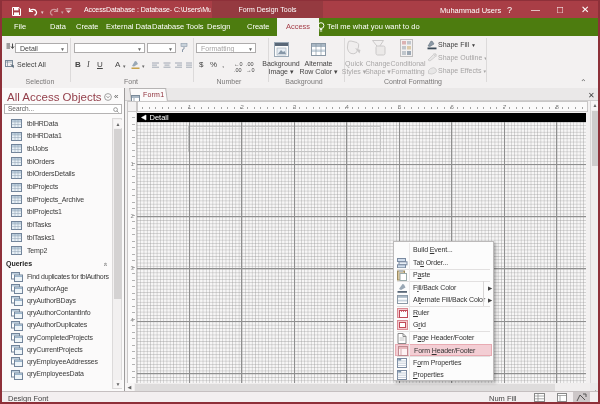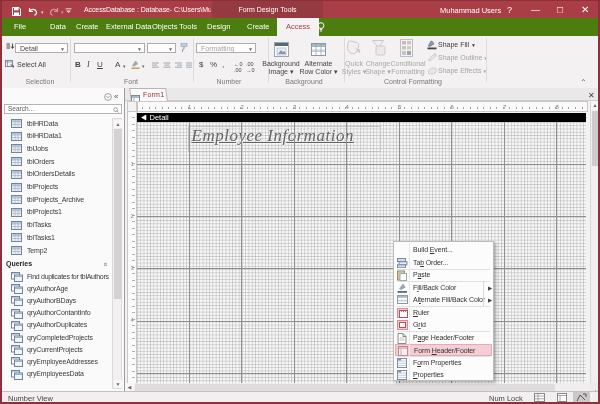--- a/index.html
+++ b/index.html
@@ -101,28 +101,29 @@
   <div class="abs winbtn" style="left:531px;top:4px">—</div>
   <div class="abs winbtn" style="left:557px;top:3px;font-size:10px">□</div>
   <div class="abs winbtn" style="left:581px;top:3px;font-size:10px">✕</div>
 </div>
 
 <div class="abs" id="tabrow">
   <div class="rtab" style="left:14px">File</div>
   <div class="rtab" style="left:50px">Data</div>
   <div class="rtab" style="left:76px">Create</div>
   <div class="rtab" style="left:106px">External Data</div>
-  <div class="rtab" style="left:152px">Objects Tools</div>
+  <div class="rtab" style="left:152px">Database Tools</div>
   <div class="rtab" style="left:207px">Design</div>
   <div class="rtab" style="left:247px">Create</div>
   <div id="activetab">Access</div>
   <svg class="abs" style="left:317px;top:4px" width="8" height="11" viewBox="0 0 8 11">
       <circle cx="4" cy="3.6" r="2.9" fill="none" stroke="#fff" stroke-width="1"></circle>
       <path d="M2.8 7.5 H5.2 M2.8 9 H5.2" stroke="#fff" stroke-width="0.9"></path>
     </svg>
+  <div id="tellme">Tell me what you want to do</div>
 </div>
 
 <div class="abs" id="ribbon">
 
   <svg class="abs" style="left:6px;top:7px" width="9" height="9" viewBox="0 0 9 9">
       <path d="M0.5 1 H4 M0.5 3 H4 M0.5 5 H4" stroke="#4a4a4a" stroke-width="1"></path>
       <path d="M6.5 0.5 V5 M5 3.5 L6.5 5.5 L8 3.5" stroke="#4a4a4a" stroke-width="1" fill="none"></path>
     </svg>
   <div class="combo" style="left:15px;top:7px;width:53px;height:10px">
       <span class="rtext" style="position:absolute;left:4px;top:1px">Detail</span>
@@ -231,20 +232,21 @@
   <svg class="abs" style="left:427px;top:30px" width="11" height="9" viewBox="0 0 11 9" opacity="0.5">
       <path d="M1.5 7.5 Q0.5 4 3.5 2.5 Q7 0.5 9 3 Q10.5 5.5 8 7 Q5 8.8 1.5 7.5 Z" fill="#ddd" stroke="#999" stroke-width="0.7"></path>
     </svg>
   <div class="abs gray" style="left:438px;top:30.5px;font-size:7px">Shape Effects <span style="font-size:5px">▾</span></div>
   <div class="glabel" style="left:373px">Control Formatting</div>
   <div class="gsep" style="left:486px"></div>
   <div class="abs" style="left:580px;top:42px;color:#666;font-size:8px">⌃</div>
 </div>
 
 <div class="abs" id="nav">
+  <div id="navtitle">All Access Objects</div>
   <svg class="abs" style="left:102px;top:5px" width="8" height="8" viewBox="0 0 8 8">
       <circle cx="4" cy="4" r="3.4" fill="none" stroke="#8a8a8a" stroke-width="0.8"></circle>
       <path d="M2.5 3.2 L4 4.8 L5.5 3.2" fill="none" stroke="#8a8a8a" stroke-width="0.9"></path>
     </svg>
   <div class="abs" style="left:112px;top:4px;color:#555;font-size:8px">«</div>
   <div id="searchbox">Search...<svg style="position:absolute;right:2px;top:2px" width="6" height="6" viewBox="0 0 7 7">
         <circle cx="3" cy="3" r="2.2" fill="none" stroke="#8a8a8a" stroke-width="1"></circle>
         <path d="M4.6 4.6 L6.5 6.5" stroke="#8a8a8a" stroke-width="1"></path>
       </svg></div>
   <div id="navlist">
@@ -574,21 +576,20 @@
   <svg class="abs" style="left:0;top:0" width="449" height="261">
     <defs>
         <pattern id="dotgrid" width="3.28" height="3.27" patternUnits="userSpaceOnUse">
       <rect width="3.28" height="0.6" fill="#949494" opacity="0.55"></rect>
       <rect width="0.6" height="3.27" fill="#949494" opacity="0.55"></rect>
     </pattern>
       </defs>
     <rect width="449" height="261" fill="url(#dotgrid)"></rect>
   </svg>
   <div id="elabel"></div>
-  <div id="etext">Employee Information</div>
 <div class="vline" style="left: 51.5px;"></div>
     <div class="vline" style="left: 104px;"></div>
     <div class="vline" style="left: 156.5px;"></div>
     <div class="vline" style="left: 209px;"></div>
     <div class="vline" style="left: 261.5px;"></div>
     <div class="vline" style="left: 314px;"></div>
     <div class="vline" style="left: 366.5px;"></div>
     <div class="vline" style="left: 419px;"></div>
     <div class="hline" style="top: 41.5px;"></div>
     <div class="hline" style="top: 94px;"></div>
@@ -605,22 +606,22 @@
   <div class="abs" style="left:0;top:0;width:9px;height:9px;background:#f8f6f6;color:#666;font-size:5px;text-align:center;line-height:9px">◀</div>
   <div class="abs" style="left:10px;top:0.5px;width:420px;height:8px;background:#dedcdc"></div>
 </div>
 <div class="abs" style="left:590px;top:383px;width:8px;height:9px;background:#eceaea">
   <svg width="8" height="9" viewBox="0 0 8 9">
       <path d="M6 2 L2 7 M7 4.5 L4.5 7.5" stroke="#9a9a9a" stroke-width="0.8"></path>
     </svg>
 </div>
 
 <div class="abs" id="statusbar">
-  <div class="abs" style="left:6px;top:2px">Number View</div>
-  <div class="abs" style="left:487px;top:2px">Num Lock</div>
+  <div class="abs" style="left:6px;top:2px">Design Font</div>
+  <div class="abs" style="left:487px;top:2px">Num Fill</div>
   <div class="abs" style="left:532px;top:1px"><svg width="11" height="9" viewBox="0 0 11 9">
         <rect x="0.5" y="0.5" width="10" height="8" fill="#fff" stroke="#888"></rect>
         <path d="M0.5 3 H10.5 M4 0.5 V8.5 M0.5 5.8 H10.5" stroke="#888" stroke-width="0.7"></path>
       </svg></div>
   <div class="abs" style="left:555px;top:1px"><svg width="10" height="9" viewBox="0 0 10 9">
         <rect x="0.5" y="0.5" width="9" height="8" fill="#fff" stroke="#888"></rect>
         <path d="M0.5 2.5 H9.5 M3 2.5 V8.5" stroke="#888" stroke-width="0.7"></path>
       </svg></div>
   <div class="abs" style="left:571px;top:0;width:17px;height:11px;background:#cdc7c8"></div>
   <div class="abs" style="left:574px;top:1px"><svg width="11" height="9" viewBox="0 0 11 9">

